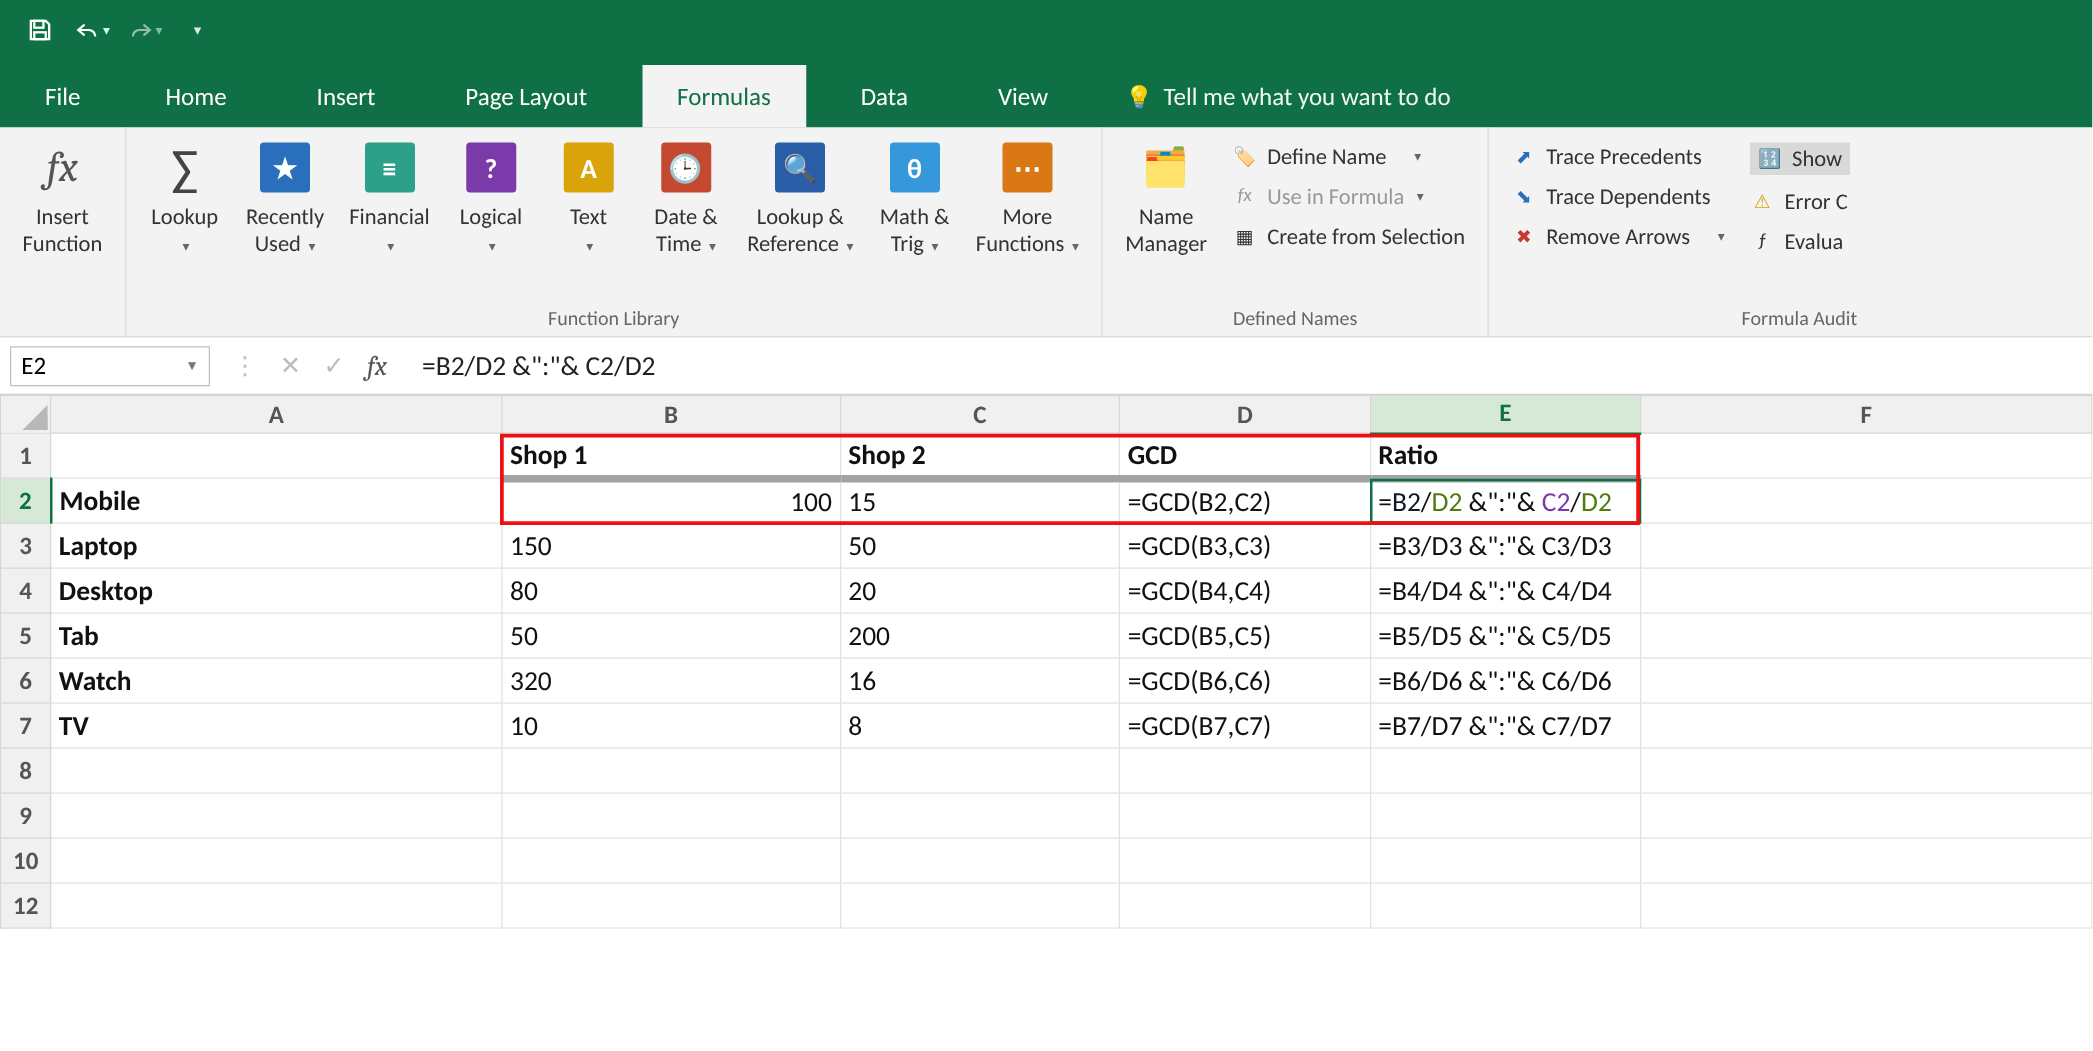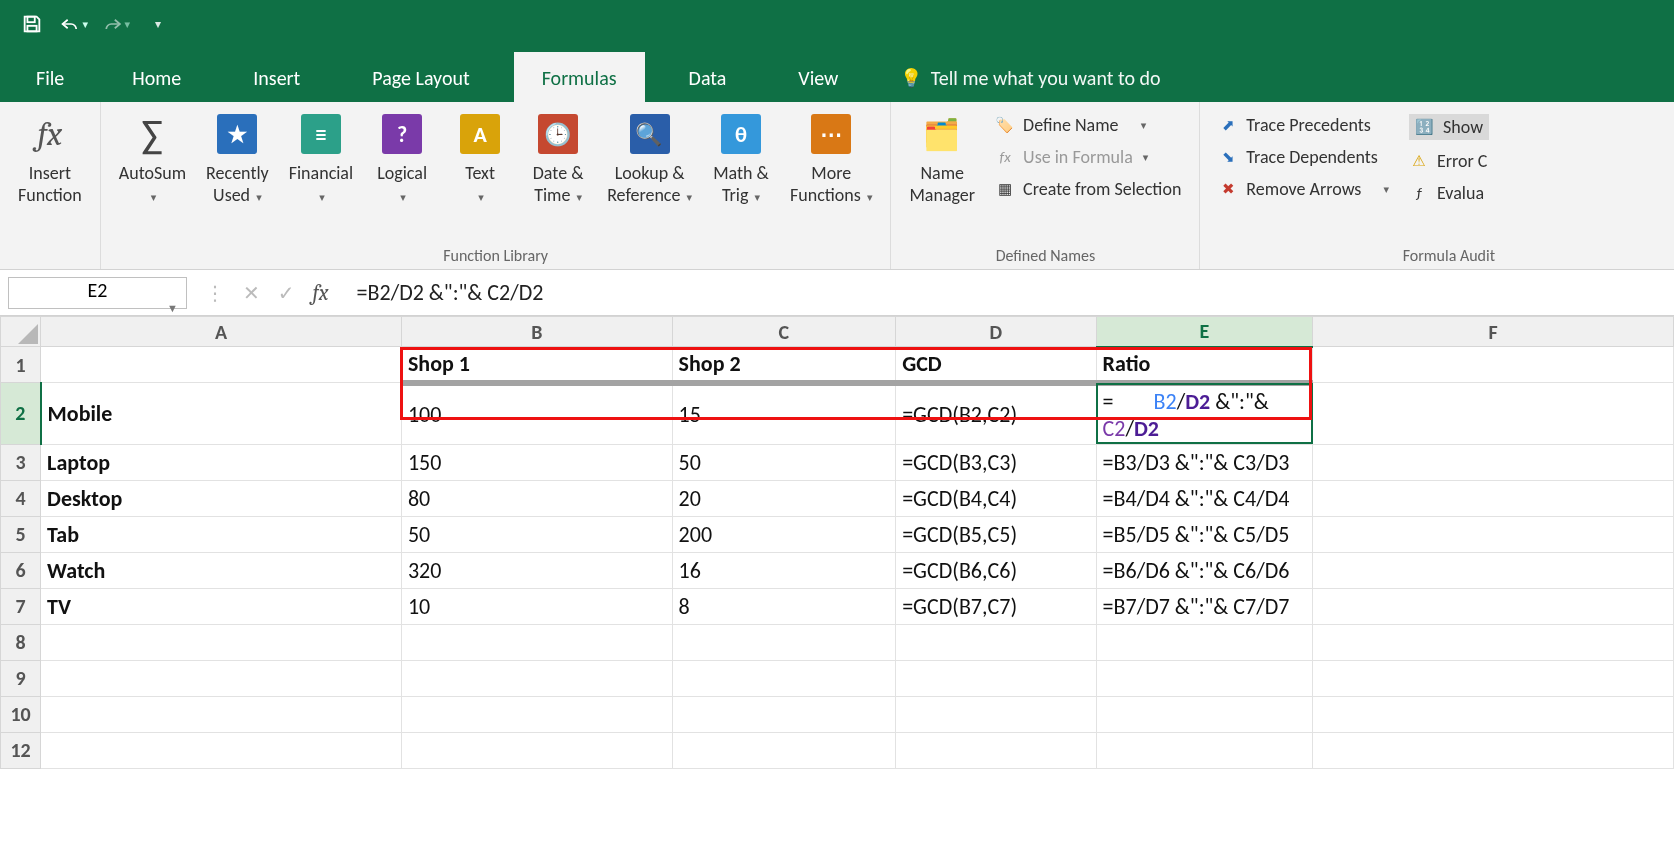--- a/index.html
+++ b/index.html
@@ -32,47 +32,47 @@
   .small-stack { display: flex; flex-direction: column; gap: 10px; padding: 6px 10px; font-size: 18px; color: #333; }
   .small-item { display: flex; align-items: center; gap: 8px; cursor: pointer; white-space: nowrap; }
   .small-item .sicon { width: 20px; height: 20px; display: inline-flex; align-items: center; justify-content: center; font-size: 15px; }
   
   
   .book { width: 40px; height: 40px; border-radius: 3px; display:flex; align-items:center; justify-content:center; color:#fff; font-size:22px; font-weight:bold;}
   .bk-blue{background:#2a6fbb;} .bk-teal{background:#2ca089;} .bk-purp{background:#7a3aa9;} .bk-yel{background:#d9a30a;} .bk-red{background:#c54830;} .bk-blu2{background:#2a5ea9;} .bk-cyan{background:#3498db;} .bk-or{background:#d97815;}
   
   
   .fxrow { height: 46px; border-bottom: 1px solid #d2d2d2; display:flex; align-items:center; background:#fff; }
-  .namebox { width: 179px; height: 32px; border:1px solid #c0c0c0; margin-left:8px; display:flex; align-items:center; padding:0 8px; font-size:20px;flex-direction:column; }
+  .namebox { width: 160px; height: 32px; border:1px solid #c0c0c0; margin-left:8px; display:flex; align-items:center; padding:0 8px; font-size:20px; }
   .namebox .dd { margin-left:auto; color:#777; font-size:11px;}
   .fx-icons { display:flex; align-items:center; gap:18px; padding:0 18px; color:#999; font-size:20px;}
   .fx-icons .fxlbl{ font-style:italic; font-family:Cambria,serif; color:#555; font-size:22px;}
   .formula-input { flex:1; font-size:22px; padding-left:10px; color:#222; }
   
   
   .grid-wrap { position: relative; }
   table.grid { border-collapse: collapse; width: 100%; }
   .colhdr, .rowhdr, .corner { background:#f0f0f0; border:1px solid #d6d6d6; text-align:center; color:#555; font-size:20px; }
   .corner { width:40px; height:30px; position:relative; }
   .corner::after{content:""; position:absolute; right:2px; bottom:2px; border:10px solid transparent; border-bottom-color:#b8b8b8; border-right-color:#b8b8b8;}
   .colhdr { height:30px; }
   .colhdr.sel { background:#d6e9d6; border-bottom:2px solid #0f7045; color:#0f7045;}
   .rowhdr { width:40px; }
   .rowhdr.sel { background:#d6e9d6; border-right:2px solid #0f7045; color:#0f7045;}
   td.cell { border:1px solid #e2e2e2; height:36px; padding:2px 6px; font-size:22px; color:#111; vertical-align:middle; background:#fff;}
   td.cell.bold{ font-weight:700; }
   
   
-  .formula-colored .eq{color:#111;} .formula-colored .b2{color:#3b82f6;margin-left:40px;} .formula-colored .d2{color:#4c1d95;font-weight:bold;} .formula-colored .amp{color:#111;} .formula-colored .c2{color:#7a3aa9;}
+  .formula-colored .eq{color:#111;} .formula-colored .b2{color:#0f172a;} .formula-colored .d2{color:#4d7c0f;} .formula-colored .amp{color:#111;} .formula-colored .c2{color:#7a3aa9;}
   
   
   .tint-b{background:#e8eef6;} .tint-c{background:#f0ebf5;} .tint-d{background:#f5e6e4;} .tint-e{background:#eaf2ea;}
   
   .tick{border-left:3px solid;}
-  .tk-b{border-left-color:#2a5ea9;} .tk-c{border-left-color:#7a3aa9;} .tk-d{border-left-color:#c43a2e;} .tk-e{border-left-color:#1a7a3a;}
+  .tk-b{border-left-color:#2a5ea9;text-align:right;} .tk-c{border-left-color:#7a3aa9;} .tk-d{border-left-color:#c43a2e;} .tk-e{border-left-color:#1a7a3a;}
   
   
   .hdr-under td.h1{ border-bottom:6px solid #a3a3a3;}
   
   
   .redbox { position:absolute; border:3px solid #e11; pointer-events:none; }
   
   .colA{width:360px;} .colB{width:270px;} .colC{width:223px;} .colD{width:200px;} .colE{width:216px;} .colF{width:360px;}
   
 </style>
@@ -130,21 +130,21 @@
         <div class="lbl"><span>Insert</span><br><span>Function</span></div>
       </div>
     </div>
     <div class="rgroup-label">&nbsp;</div>
   </div>
 
   <div class="rgroup">
     <div class="rgroup-body">
       <div class="big-btn">
           <div class="icon-box" style="font-size:40px;color:#444;">∑</div>
-          <div class="lbl"><span>AutoSum</span><br><span class="chev">▾</span></div>
+          <div class="lbl"><span>Lookup</span><br><span class="chev">▾</span></div>
         </div>
       <div class="big-btn">
           <div class="icon-box">
             <div class="book bk-blue">★</div>
           </div>
           <div class="lbl"><span>Recently</span><br><span>Used</span> <span class="chev">▾</span></div>
         </div>
       <div class="big-btn">
           <div class="icon-box">
             <div class="book bk-teal">≡</div>

